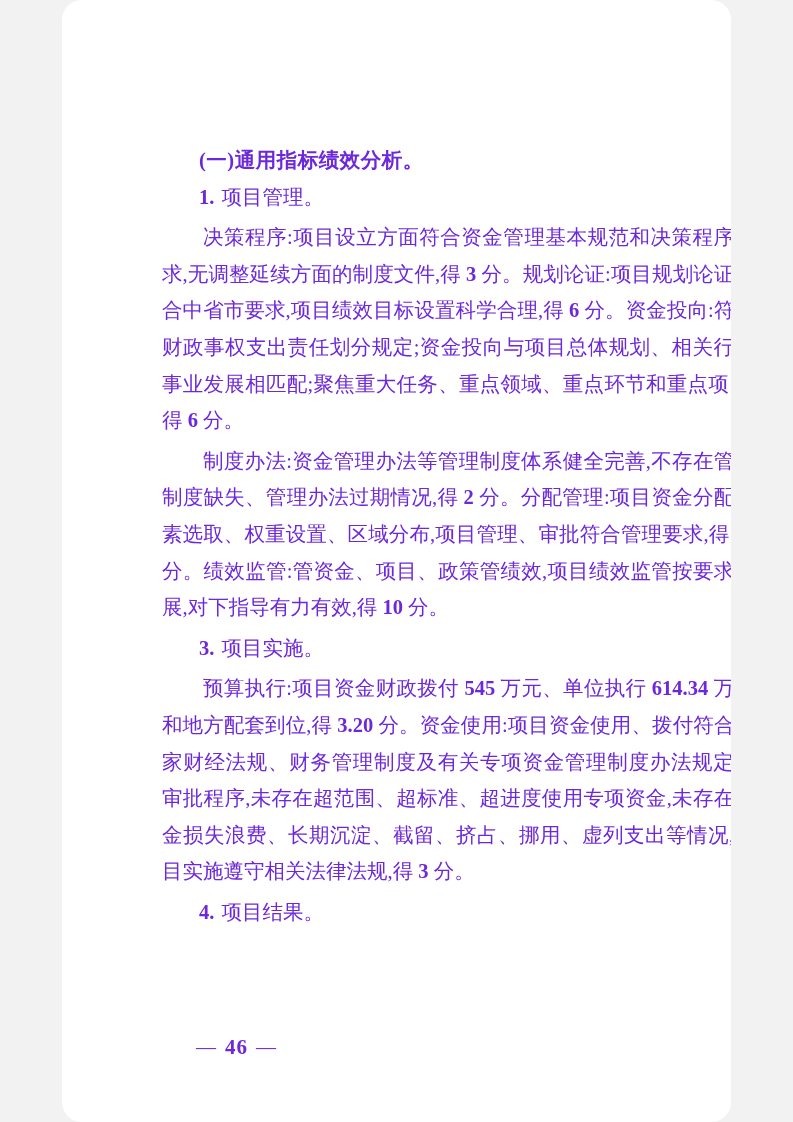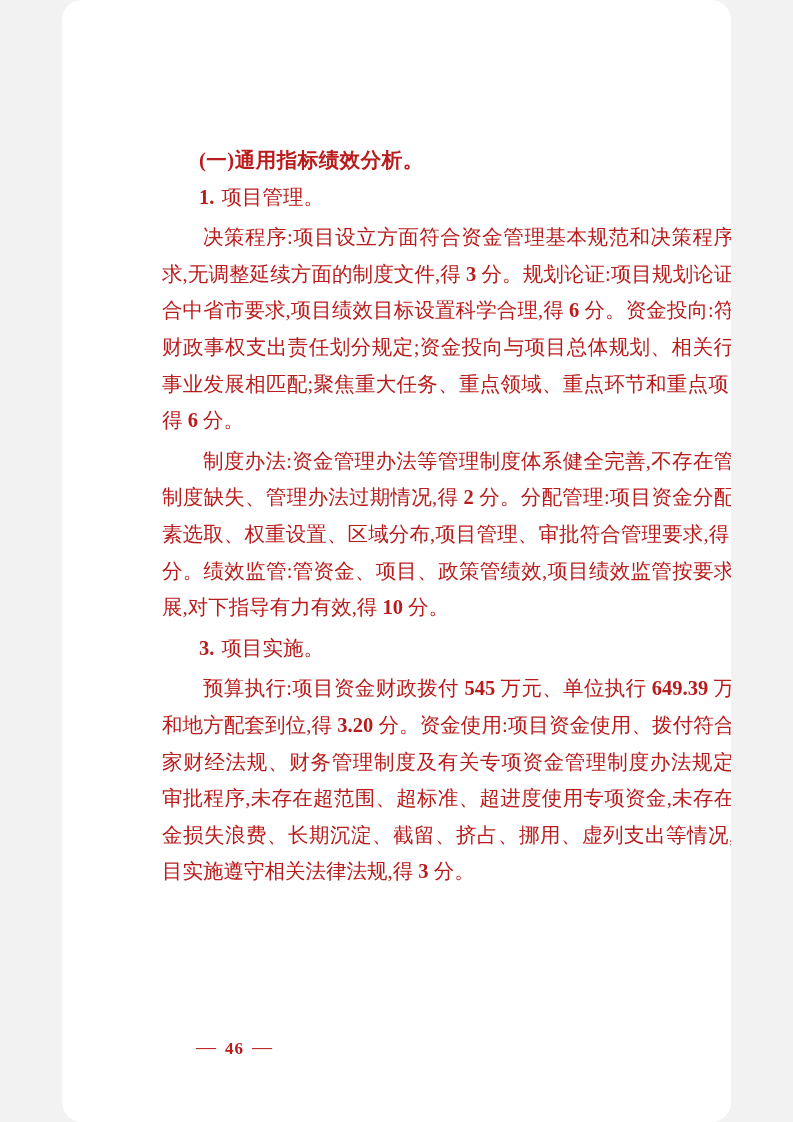--- a/index.html
+++ b/index.html
@@ -7,21 +7,21 @@
     padding: 0;
     background: #f2f2f2;
   }
   .page {
     position: relative;
     width: 669px;
     height: 1122px;
     margin: 0 auto;
     background: #ffffff;
     overflow: hidden;
-    color: #b91c1c;
+    color: #6d28d9;
     font-family: "Liberation Serif", "DejaVu Serif", serif;
     border-radius: 20px;
   }
   .doc-body {
     position: absolute;
     left: 96px;
     top: 142px;
     width: 601px;
     font-size: 20.5px;
     line-height: 36.6px;
@@ -55,21 +55,21 @@
     top: 1033px;
     font-size: 20px;
     line-height: 28px;
     letter-spacing: 1px;
   }
   .footer .dash {
     font-weight: normal;
   }
   .footer b {
     margin: 0 8px;
-    font-size: 17px;
+    font-size: 21px;
   }
 </style>
 </head>
 <body>
 
 <div class="page">
 
   <div class="doc-body">
 
     <div class="doc-heading">(一)通用指标绩效分析。</div>
@@ -77,22 +77,25 @@
     <div class="subhead">
       <b class="num">1.</b><span>项目管理。</span>
     </div>
     <p class="para">决策程序:项目设立方面符合资金管理基本规范和决策程序要求,无调整延续方面的制度文件,得 <b>3</b> 分。规划论证:项目规划论证符合中省市要求,项目绩效目标设置科学合理,得 <b>6</b> 分。资金投向:符合财政事权支出责任划分规定;资金投向与项目总体规划、相关行业事业发展相匹配;聚焦重大任务、重点领域、重点环节和重点项目,得 <b>6</b> 分。</p>
 
     <p class="para">制度办法:资金管理办法等管理制度体系健全完善,不存在管理制度缺失、管理办法过期情况,得 <b>2</b> 分。分配管理:项目资金分配因素选取、权重设置、区域分布,项目管理、审批符合管理要求,得 <b>10</b> 分。绩效监管:管资金、项目、政策管绩效,项目绩效监管按要求开展,对下指导有力有效,得 <b>10</b> 分。</p>
 
     <div class="subhead">
       <b class="num">3.</b><span>项目实施。</span>
     </div>
-    <p class="para">预算执行:项目资金财政拨付 <b>545</b> 万元、单位执行 <b>649.39</b> 万元和地方配套到位,得 <b>3.20</b> 分。资金使用:项目资金使用、拨付符合国家财经法规、财务管理制度及有关专项资金管理制度办法规定和审批程序,未存在超范围、超标准、超进度使用专项资金,未存在资金损失浪费、长期沉淀、截留、挤占、挪用、虚列支出等情况,项目实施遵守相关法律法规,得 <b>3</b> 分。</p>
+    <p class="para">预算执行:项目资金财政拨付 <b>545</b> 万元、单位执行 <b>614.34</b> 万元和地方配套到位,得 <b>3.20</b> 分。资金使用:项目资金使用、拨付符合国家财经法规、财务管理制度及有关专项资金管理制度办法规定和审批程序,未存在超范围、超标准、超进度使用专项资金,未存在资金损失浪费、长期沉淀、截留、挤占、挪用、虚列支出等情况,项目实施遵守相关法律法规,得 <b>3</b> 分。</p>
 
+    <div class="subhead">
+      <b class="num">4.</b><span>项目结果。</span>
+    </div>
 
   </div>
 
   <div class="footer">
     <span class="dash">—</span><b>46</b><span class="dash">—</span>
   </div>
 
 </div>
 
 </body></html>

